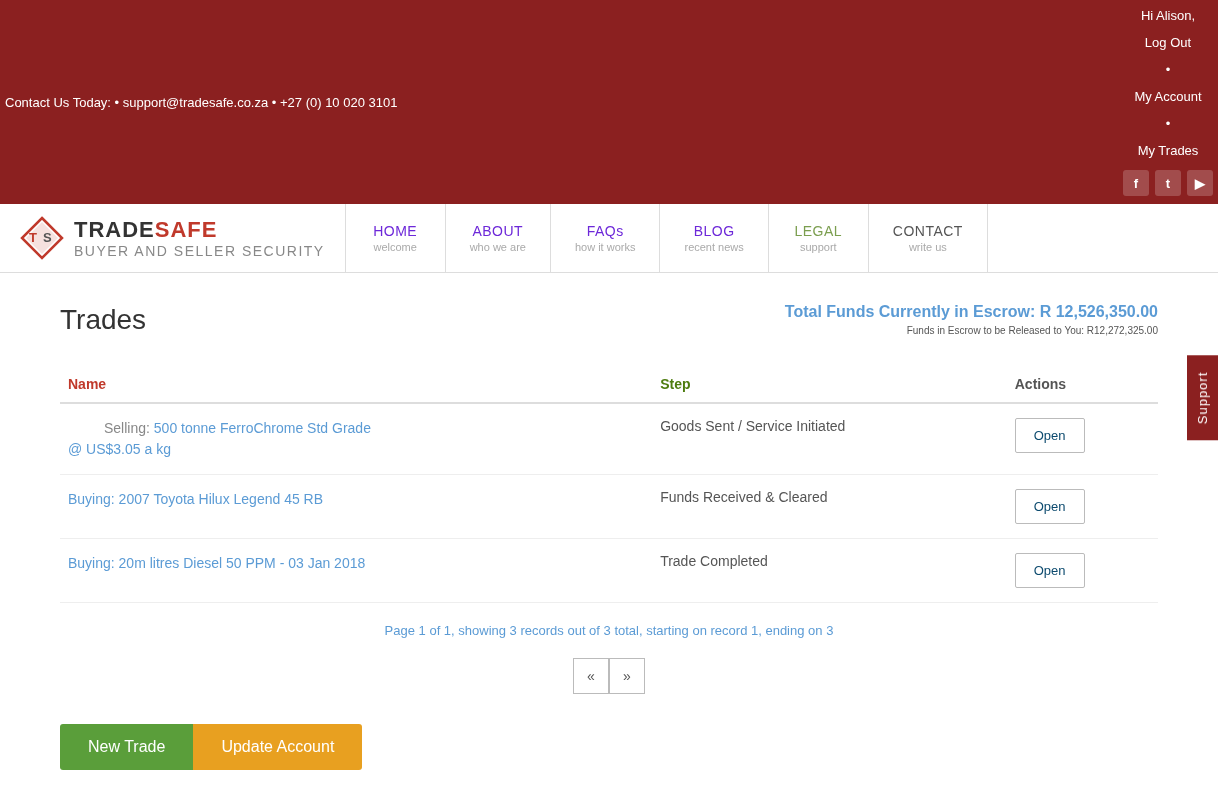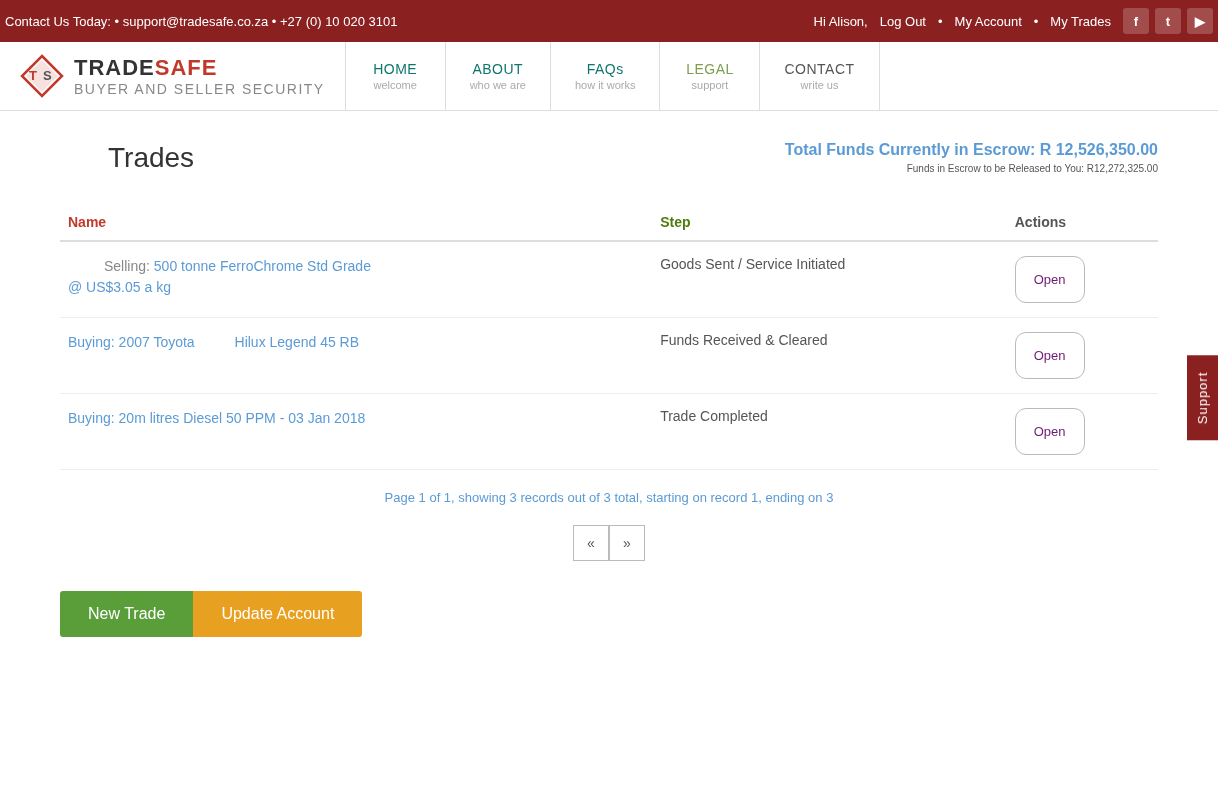--- a/index.html
+++ b/index.html
@@ -9,21 +9,21 @@
     .top-bar {
       background: #8b2020;
       color: #fff;
       font-size: 13px;
       padding: 8px 5px;
       display: flex;
       justify-content: space-between;
       align-items: center;
     }
     .top-bar a { color: #fff; text-decoration: none; }
-    .top-bar-right { display: flex; align-items: center; gap: 12px; }
+    .top-bar-right { display: flex; align-items: center; gap: 12px; flex-direction: column; }
     .social-icons { display: flex; gap: 6px; }
     .social-icon {
       width: 26px; height: 26px;
       background: rgba(255,255,255,0.2);
       border-radius: 3px;
       display: flex; align-items: center; justify-content: center;
       color: #fff; font-size: 13px; font-weight: bold;
       cursor: pointer;
     }
 
@@ -59,21 +59,21 @@
       align-items: center;
       justify-content: center;
       padding: 12px 24px;
       border-right: 1px solid #ddd;
       cursor: pointer;
       text-decoration: none;
       min-width: 100px;
     }
     .nav-item-main {
       font-size: 14px;
-      color: #0f766e;
+      color: #6d28d9;
       letter-spacing: 0.5px;
     }
     .nav-item-sub {
       font-size: 11px;
       color: #aaa;
       margin-top: 2px;
     }
     .nav-item.legal .nav-item-main { color: #7b9e4f; }
     .nav-item.contact .nav-item-main { color: #555; }
 
@@ -99,21 +99,20 @@
     .main-content {
       padding: 30px 60px 40px 60px;
       max-width: 1218px;
     }
 
     .page-header {
       display: flex;
       justify-content: space-between;
       align-items: flex-end;
       margin-bottom: 30px;
-      margin-left: 48px;
     }
     .page-title {
       font-size: 28px;
       font-weight: normal;
       color: #333;
     }
     .escrow-info {
       text-align: right;
     }
     .escrow-total {
@@ -155,25 +154,25 @@
     }
     .trade-name .highlight { color: #5b9bd5; }
     .trade-name .selling-label { color: #888; margin-left: 36px; }
     .trade-step {
       font-size: 14px;
       color: #555;
     }
     .open-btn {
       border: 1px solid #bbb;
       background: #fff;
-      padding: 15px 18px;
+      padding: 9px 18px;
       cursor: pointer;
       font-size: 13px;
-      color: #701a75;
-      border-radius: 11px;
+      color: #0c4a6e;
+      border-radius: 2px;
     }
 
     
     .pagination-info {
       text-align: center;
       color: #5b9bd5;
       font-size: 13px;
       margin: 20px 0;
     }
     .pagination-controls {
@@ -265,20 +264,24 @@
       <span class="nav-item-sub">welcome</span>
     </a>
     <a class="nav-item">
       <span class="nav-item-main">ABOUT</span>
       <span class="nav-item-sub">who we are</span>
     </a>
     <a class="nav-item">
       <span class="nav-item-main">FAQs</span>
       <span class="nav-item-sub">how it works</span>
     </a>
+    <a class="nav-item">
+      <span class="nav-item-main">BLOG</span>
+      <span class="nav-item-sub">recent news</span>
+    </a>
     <a class="nav-item legal">
       <span class="nav-item-main">LEGAL</span>
       <span class="nav-item-sub">support</span>
     </a>
     <a class="nav-item contact">
       <span class="nav-item-main">CONTACT</span>
       <span class="nav-item-sub">write us</span>
     </a>
   </nav>
 </div>
@@ -312,21 +315,21 @@
         <td>
           <span class="trade-step">Goods Sent / Service Initiated</span>
         </td>
         <td>
           <button class="open-btn">Open</button>
         </td>
       </tr>
       <tr>
         <td>
           <div class="trade-name">
-            <span class="highlight">Buying: </span><span class="highlight">2007 Toyota <span style="color:#5b9bd5;margin-left:36px;">Hilux</span> Legend 45 RB</span>
+            <span class="highlight">Buying: </span><span class="highlight">2007 Toyota <span style="color:#5b9bd5;">Hilux</span> Legend 45 RB</span>
           </div>
         </td>
         <td>
           <span class="trade-step">Funds Received &amp; Cleared</span>
         </td>
         <td>
           <button class="open-btn">Open</button>
         </td>
       </tr>
       <tr>

